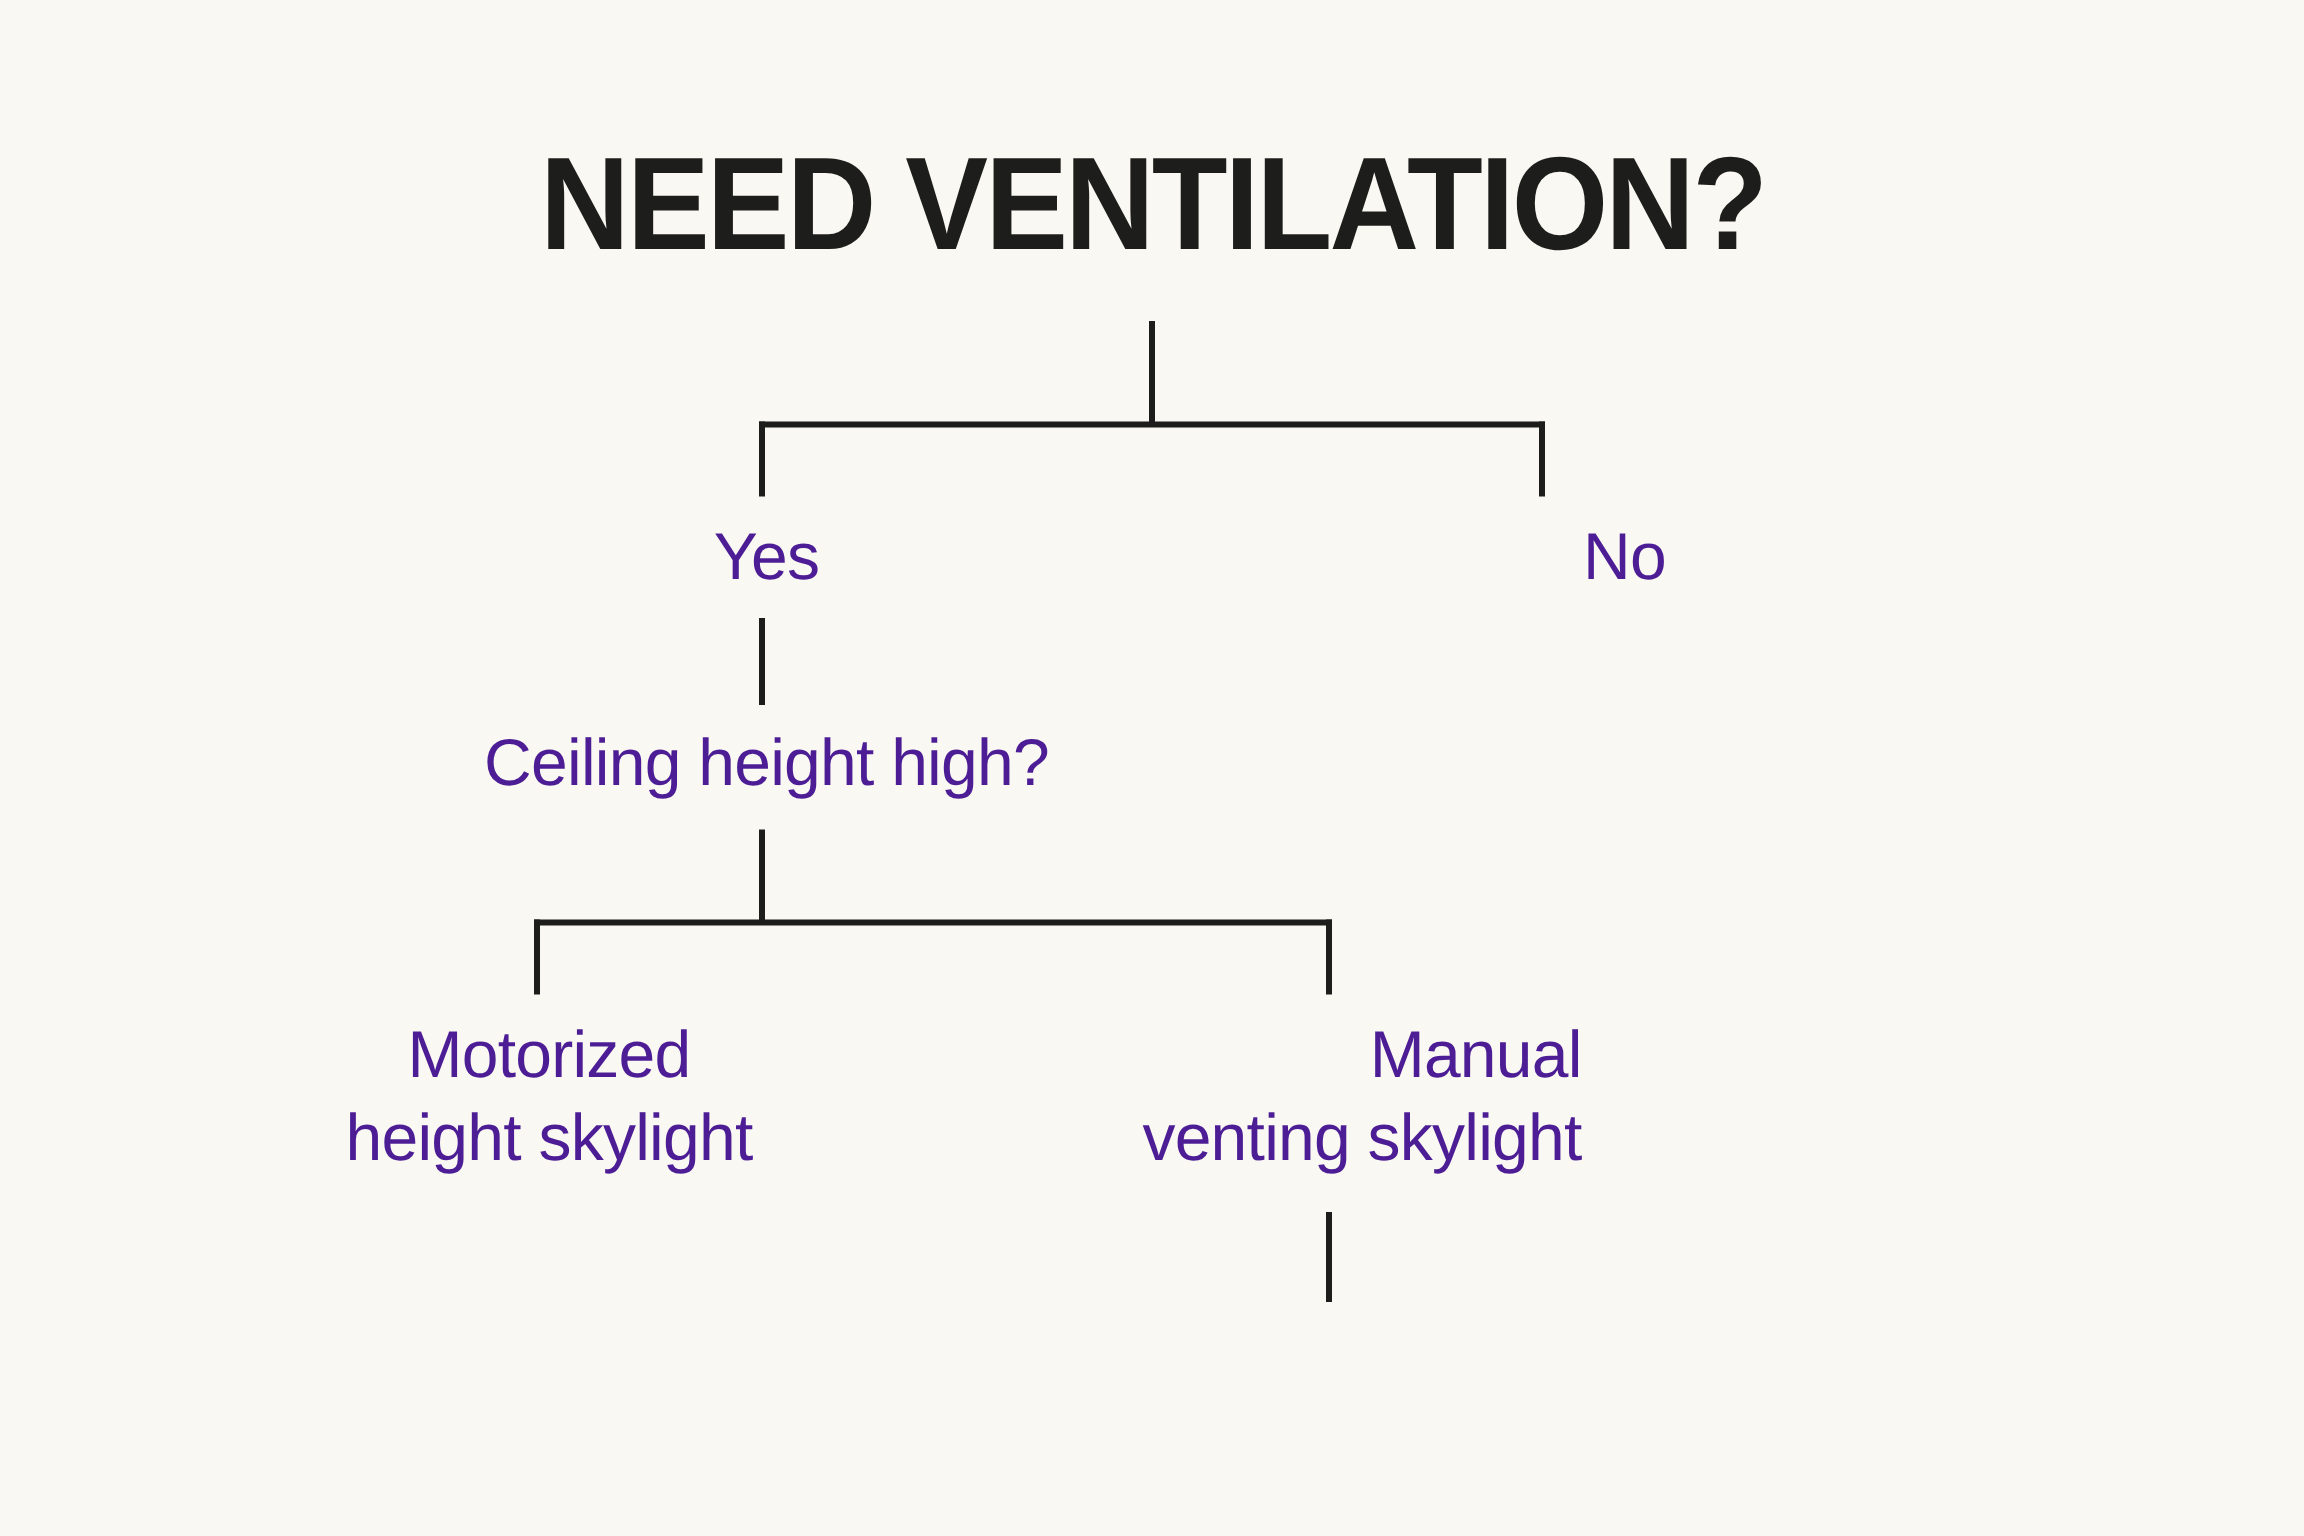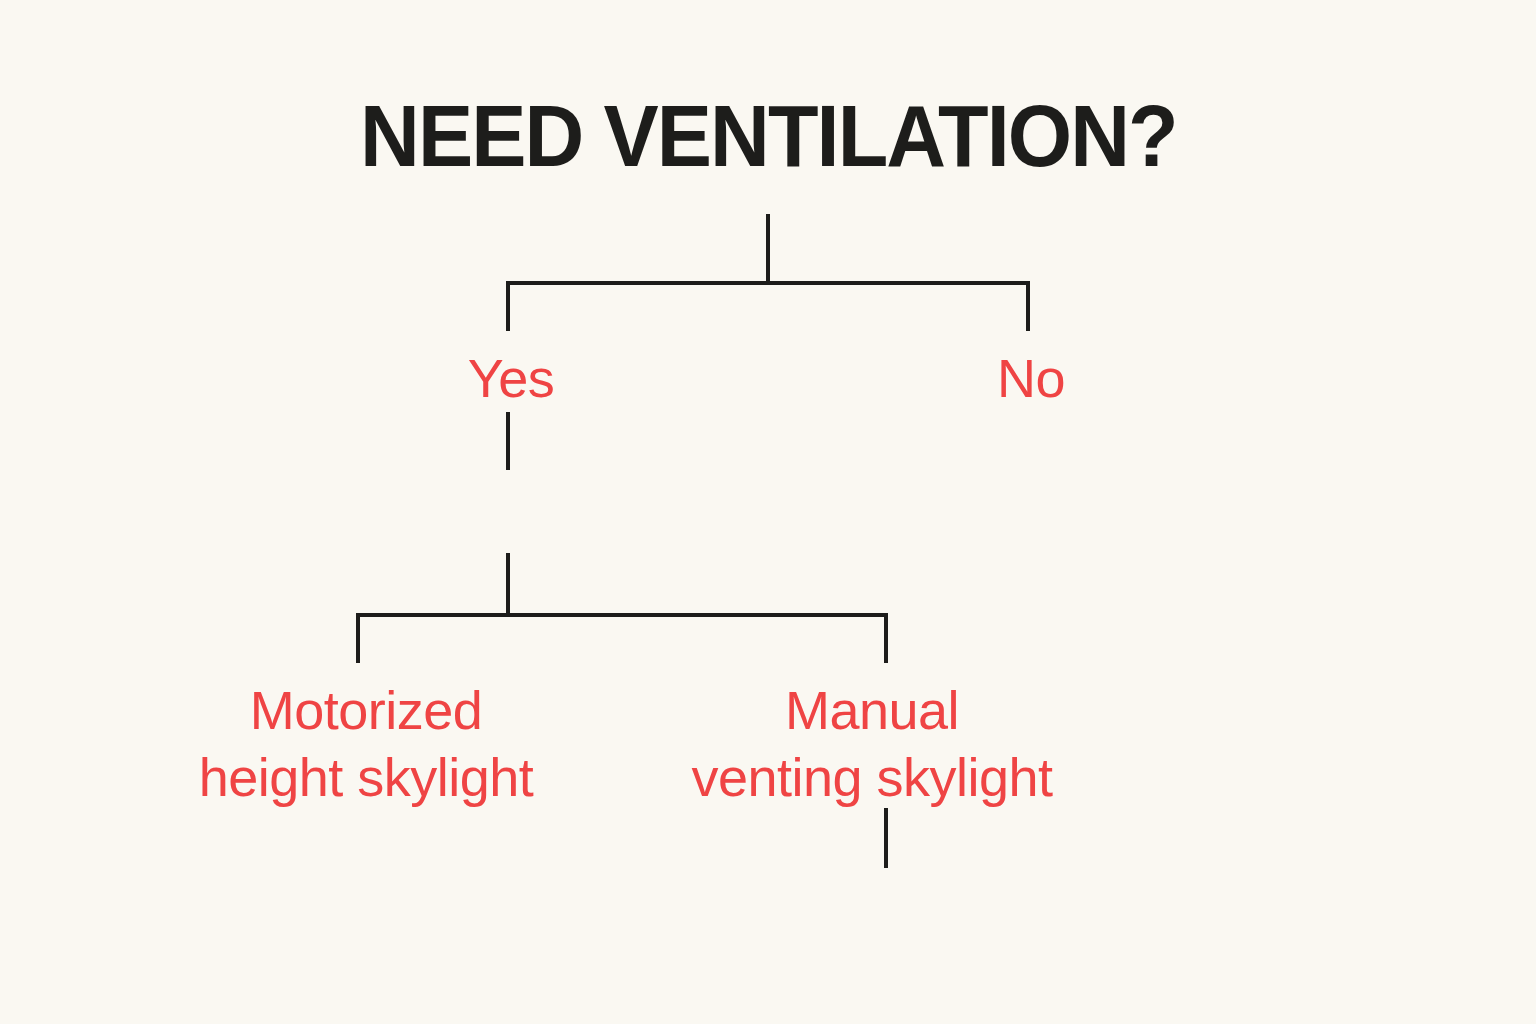--- a/index.html
+++ b/index.html
@@ -41,56 +41,57 @@
   }
   .line {
     position: absolute;
     background: #1d1d1b;
   }
   .line.v { width: 4px; }
   .line.h { height: 4px; }
   .label {
     position: absolute;
     transform: translateX(-50%);
-    font-size: 54px;
+    font-size: 44px;
     line-height: 1.24;
     letter-spacing: -0.5px;
     text-align: center;
     white-space: pre-line;
-    color: #ef4444;
+    color: #4c1d95;
   }
 </style>
 </head>
 <body>
 
 <div class="canvas">
 
   <h1 class="title">
     <span class="squeeze">NEED VENTILATION?</span>
   </h1>
 
   <div class="line v" style="left:766px; top:214px; height:70px;"></div>
 
   <div class="line h" style="left:506px; top:281px; width:524px;"></div>
   <div class="line v" style="left:506px; top:281px; height:50px;"></div>
   <div class="line v" style="left:1026px; top:281px; height:50px;"></div>
 
   <div class="label" style="left:511px; top:345px;">Yes</div>
-  <div class="label" style="left:1031px; top:345px;">No</div>
+  <div class="label" style="left:1083px; top:345px;">No</div>
 
   <div class="line v" style="left:506px; top:412px; height:58px;"></div>
 
+  <div class="label" style="left:511px; top:482px;">Ceiling height high?</div>
 
   <div class="line v" style="left:506px; top:553px; height:62px;"></div>
 
   <div class="line h" style="left:356px; top:613px; width:532px;"></div>
   <div class="line v" style="left:356px; top:613px; height:50px;"></div>
   <div class="line v" style="left:884px; top:613px; height:50px;"></div>
 
   <div class="label" style="left:366px; top:677px;">Motorized
 height skylight</div>
-  <div class="label" style="left:872px; top:677px;">Manual
+  <div class="label" style="left:908px; top:677px;text-align:right;">Manual
 venting skylight</div>
 
   <div class="line v" style="left:884px; top:808px; height:60px;"></div>
 
 
 </div>
 
 </body></html>

